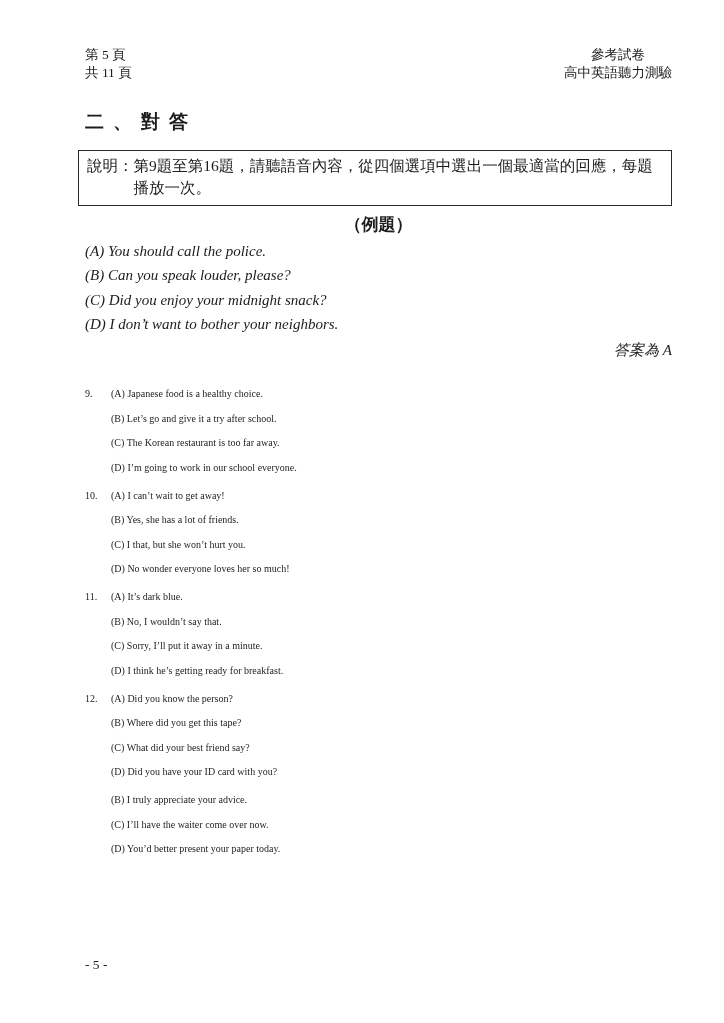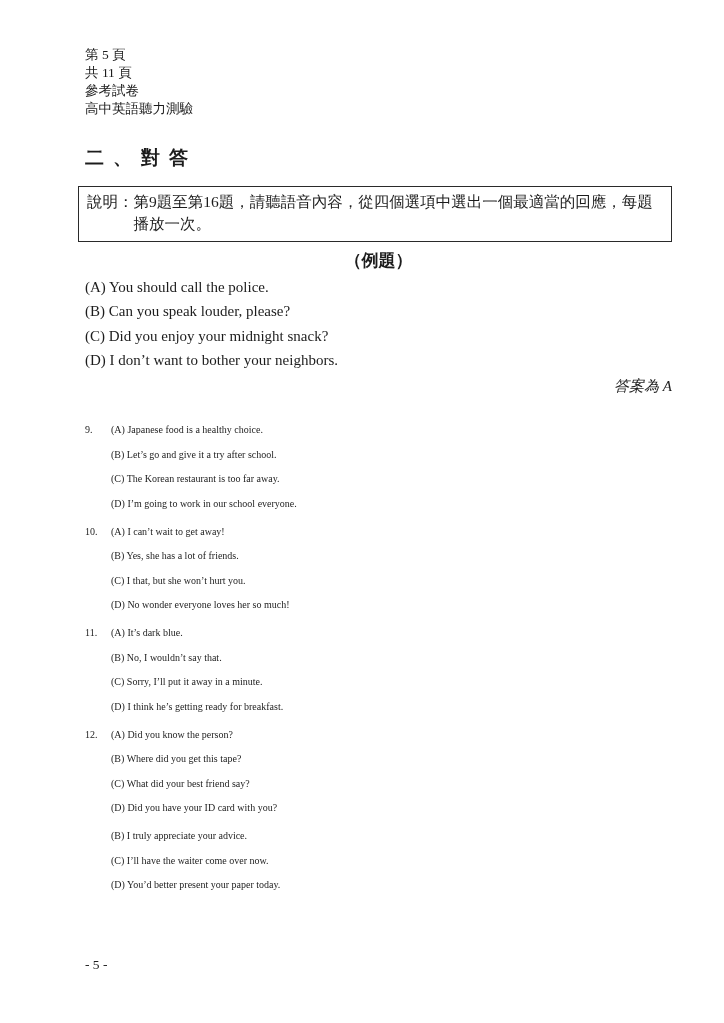--- a/index.html
+++ b/index.html
@@ -16,23 +16,22 @@
     padding: 46px 52px 0 85px;
     color: #1c1c1c;
     font-family: "Liberation Serif", "DejaVu Serif", serif;
   }
   
   .header {
     display: flex;
     justify-content: space-between;
     font-size: 13.5px;
     line-height: 18px;
-    flex-direction: column;
   }
-  .header .right { text-align: left; }
+  .header .right { text-align: center; }
   
   .section-heading {
     margin-top: 28px;
     font-size: 19px;
     font-weight: bold;
     letter-spacing: 9px;
     line-height: 24px;
   }
   
   .instruction-box {
@@ -53,20 +52,21 @@
     margin-top: 9px;
     font-size: 17px;
     font-weight: bold;
     line-height: 20px;
     text-align: center;
   }
   .opt-line {
     font-size: 15px;
     line-height: 17px;
     margin-top: 7.5px;
+    font-style: italic;
   }
   .answer-note {
     margin-top: 9px;
     text-align: right;
     font-style: italic;
     font-size: 15px;
     line-height: 17px;
   }
   
   .questions { margin-top: 26px; }

